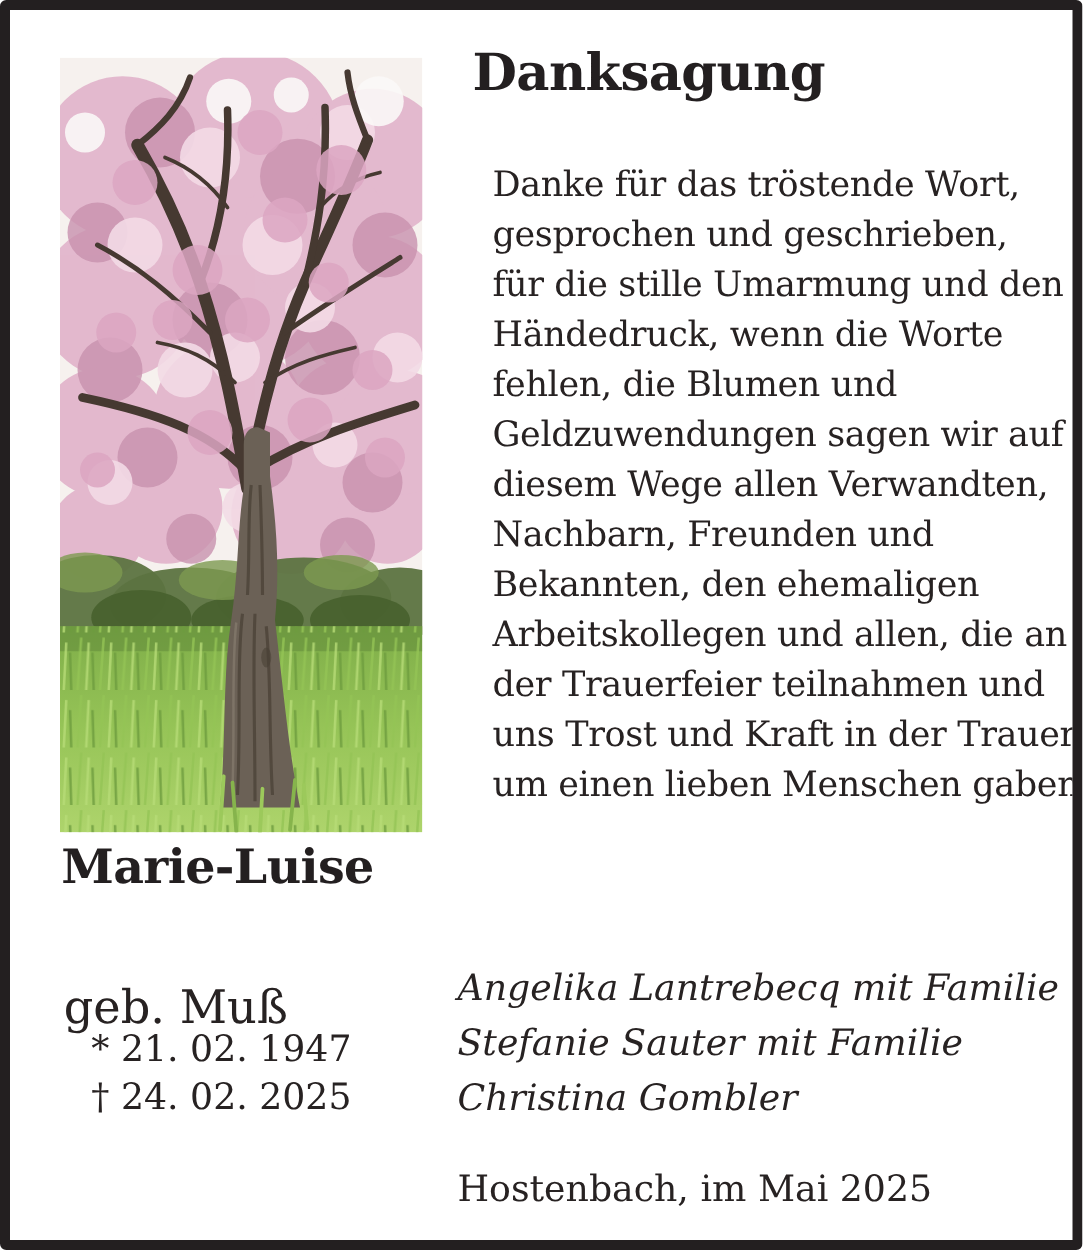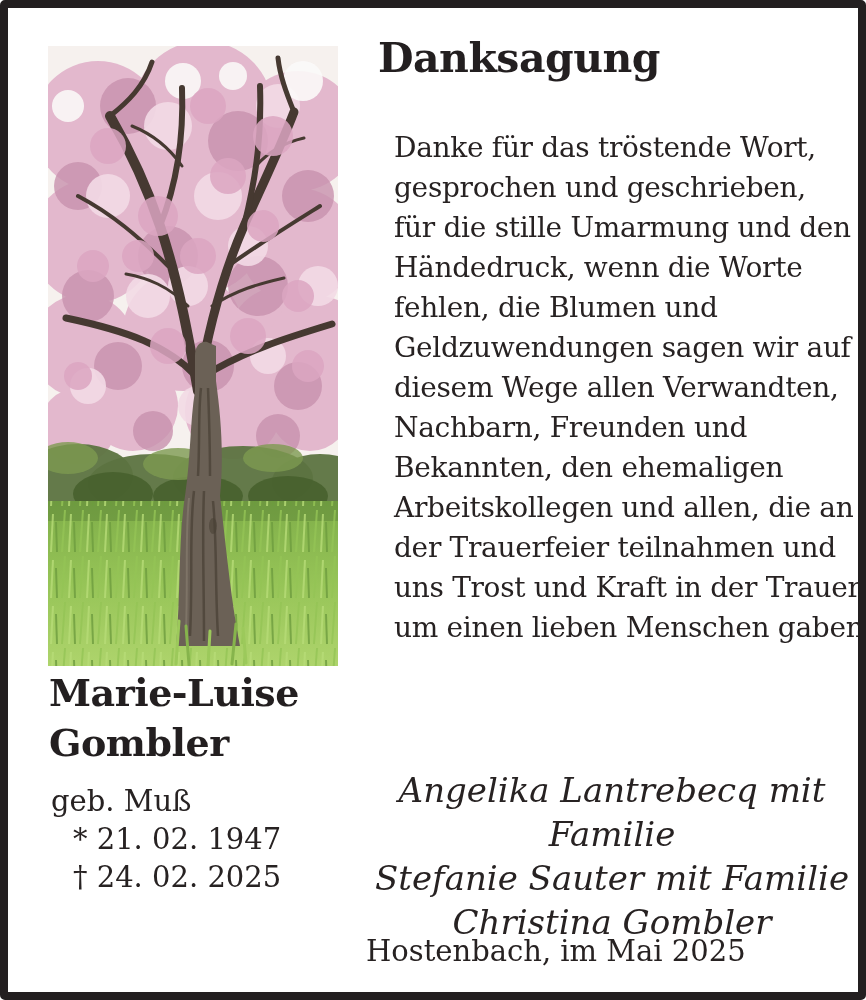--- a/index.html
+++ b/index.html
@@ -38,38 +38,37 @@
   }
   .deceased-name {
     position: absolute; left: 41px; top: 660px;
     width: 300px;
     font-size: 38px; font-weight: bold;
     line-height: 50px; letter-spacing: -0.5px;
     color: #231f20;
   }
   .maiden {
     position: absolute; left: 43px; top: 776px;
-    font-size: 29px;
+    font-size: 37px;
   }
   .dates {
     position: absolute; left: 43px; top: 812px;
     font-size: 29px; line-height: 38px;
     white-space: pre-line;
     margin-left: 22px;
   }
   .salutation {
     position: absolute; left: 358px; top: 700px;
     font-size: 29px;
   }
   .family {
     position: absolute; left: 358px; top: 760px;
-    font-size: 34px; line-height: 44px;
+    font-size: 29px; line-height: 44px;
     font-style: italic;
     white-space: pre-line;
-    text-align: center;
   }
   .place-date {
     position: absolute; left: 358px; top: 926px;
     font-size: 29px;
   }
 </style>
 </head>
 <body>
 
 <div class="page">
@@ -226,21 +225,20 @@
 diesem Wege allen Verwandten,
 Nachbarn, Freunden und
 Bekannten, den ehemaligen
 Arbeitskollegen und allen, die an
 der Trauerfeier teilnahmen und
 uns Trost und Kraft in der Trauer
 um einen lieben Menschen gaben.</div>
 
   <div class="deceased-name">
     <div>Marie-Luise</div>
-    <div>Gombler</div>
   </div>
   <div class="maiden">geb. Muß</div>
   <div class="dates">* 21. 02. 1947
 † 24. 02. 2025</div>
 
   <div class="family">Angelika Lantrebecq mit Familie
 Stefanie Sauter mit Familie
 Christina Gombler</div>
   <div class="place-date">Hostenbach, im Mai 2025</div>
 

